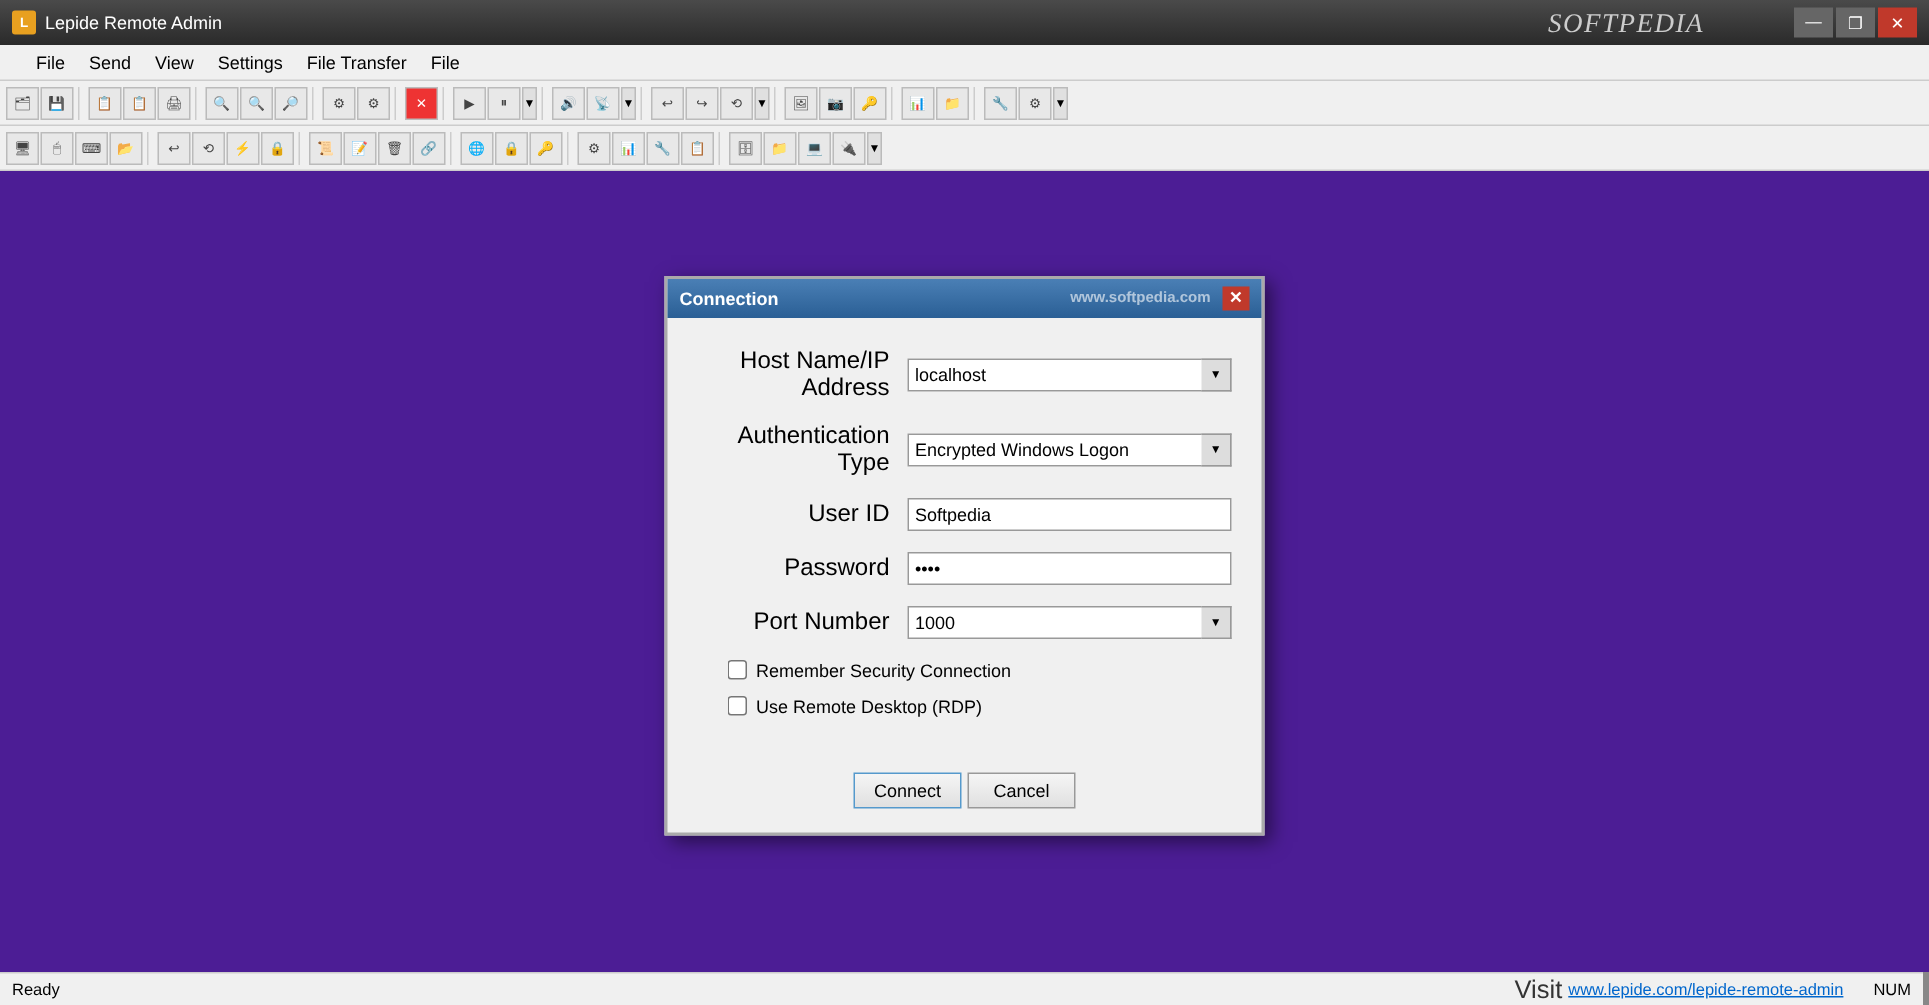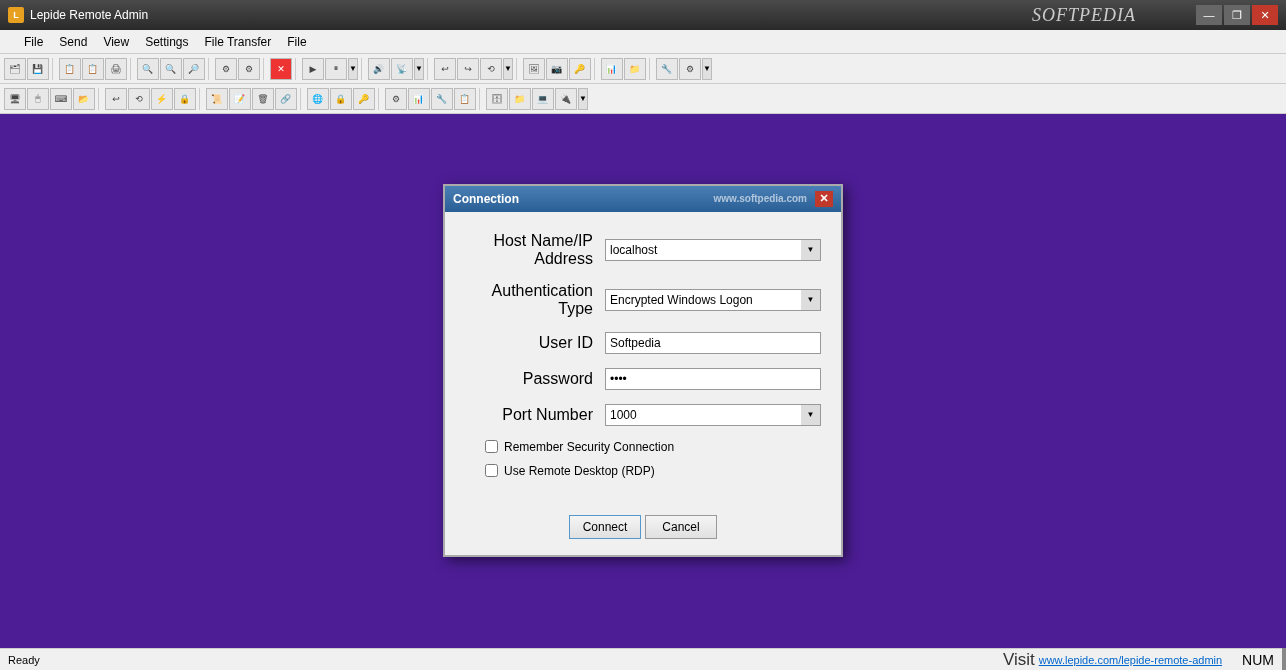--- a/index.html
+++ b/index.html
@@ -120,21 +120,21 @@
       font-size: 11px;
       color: #000;
       position: absolute;
       bottom: 0;
       left: 0;
       right: 4px;
     }
     #status-bar .status-text { flex: 1; }
     #status-bar .visit-text { font-size: 17px; color: #333; margin-right: 4px; }
     #status-bar .visit-link { color: #0066cc; text-decoration: underline; cursor: pointer; }
-    #status-bar .num-indicator { font-size: 14px; margin-left: 20px; }
+    #status-bar .num-indicator { font-size: 11px; margin-left: 20px; }
 
     
     #dialog-overlay {
       position: absolute;
       top: 0; left: 0; right: 0; bottom: 22px;
       display: flex;
       align-items: center;
       justify-content: center;
     }
 

